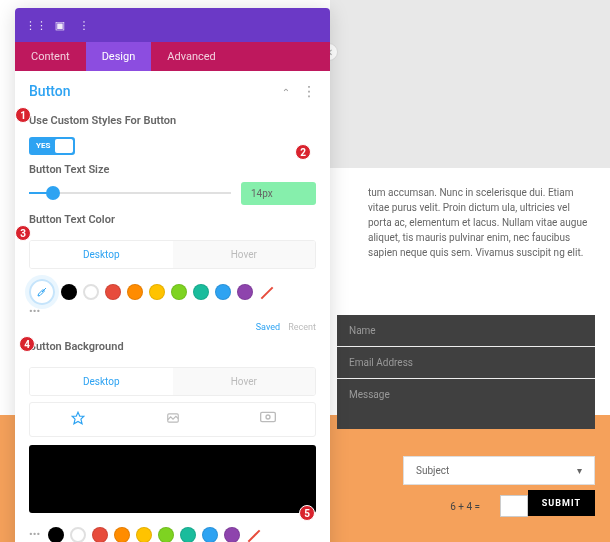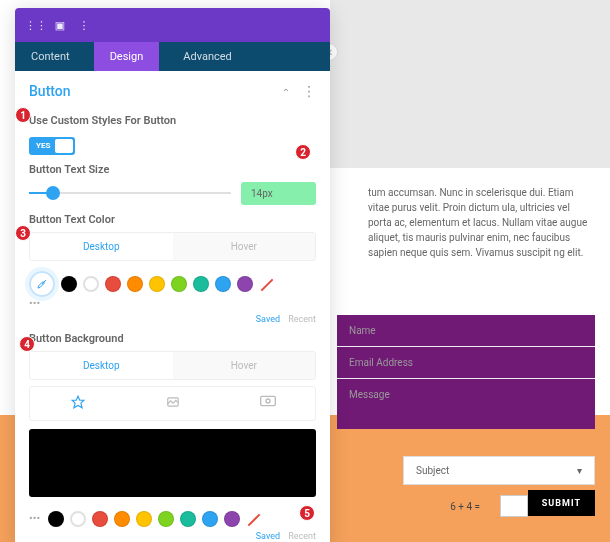--- a/index.html
+++ b/index.html
@@ -2,35 +2,35 @@
 <html><head>
 <meta charset="utf-8">
 <style>
 * { box-sizing: border-box; margin: 0; padding: 0; font-family: -apple-system, BlinkMacSystemFont, "Segoe UI", Roboto, Helvetica, Arial, sans-serif; }
 body { width: 610px; height: 542px; background: #f5f5f5; position: relative; overflow: hidden; }
 
 .bg-page { position: absolute; inset: 0; background: #fff; }
 .bg-hero { position: absolute; top: 0; left: 330px; right: 0; height: 168px; background: #e8e8e8; }
 .bg-text-block { position: absolute; top: 185px; left: 350px; right: 15px; font-size: 10px; color: #666; line-height: 1.5; padding-left: 18px; }
 .bg-orange { position: absolute; top: 415px; left: 0; right: 0; height: 130px; background: #f5a15b; }
-.bg-form { position: absolute; top: 315px; right: 15px; width: 258px; background: #701a75; padding: 0; }
+.bg-form { position: absolute; top: 315px; right: 15px; width: 258px; background: #404040; padding: 0; }
 .bg-form-field { padding: 10px 12px; font-size: 10px; color: #999; border-bottom: 1px solid #eee; }
 .bg-form-field:last-child { border-bottom: none; }
 .bg-subject { position: absolute; top: 456px; right: 15px; width: 192px; background: #fff; padding: 8px 12px; font-size: 10px; color: #666; display: flex; justify-content: space-between; align-items: center; border: 1px solid #ddd; }
 .bg-captcha { position: absolute; top: 495px; right: 82px; display: flex; align-items: center; gap: 20px; font-size: 10px; color: #444; }
 .bg-captcha input { width: 28px; height: 22px; border: 1px solid #ccc; }
 .bg-submit { position: absolute; top: 490px; right: 15px; background: #000; color: #fff; font-size: 9px; font-weight: bold; padding: 8px 14px; letter-spacing: 1px; }
 
 .panel { position: absolute; top: 8px; left: 15px; width: 315px; background: #fff; box-shadow: 0 2px 20px rgba(0,0,0,0.15); border-radius: 4px; overflow: hidden; }
 .panel-header { background: #6b39c6; color: #fff; padding: 10px 14px; display: flex; justify-content: space-between; align-items: center; }
 .panel-title { font-size: 12px; font-weight: 600; }
 .panel-header-actions { display: flex; gap: 10px; align-items: center; }
 .panel-header-icon { width: 14px; height: 14px; opacity: 0.9; cursor: pointer; display: flex; align-items: center; justify-content: center; font-size: 11px; }
 
-.tabs { background: #0c4a6e; display: flex; gap: 8px; }
+.tabs { background: #be185d; display: flex; }
 .tab { padding: 8px 16px; font-size: 11px; color: rgba(255,255,255,0.8); cursor: pointer; }
 .tab.active { background: #8c4de0; color: #fff; }
 
 .section { padding: 10px 14px; }
 .section-header { display: flex; justify-content: space-between; align-items: center; padding: 10px 14px 6px; }
 .section-title { color: #2ea3f2; font-size: 14px; font-weight: 500; }
 .section-chevron { font-size: 10px; color: #999; }
 .section-menu { font-size: 14px; color: #999; margin-left: 8px; }
 
 .field-label { font-size: 11px; color: #666; font-weight: 600; margin: 8px 0 6px; }
@@ -38,21 +38,21 @@
 .toggle-yes { font-size: 8px; color: #fff; font-weight: bold; padding: 0 5px; }
 .toggle-knob { background: #fff; width: 18px; height: 14px; border-radius: 2px; }
 
 .slider-row { display: flex; align-items: center; gap: 10px; margin-top: 6px; }
 .slider { flex: 1; height: 20px; position: relative; }
 .slider-track { position: absolute; top: 9px; left: 0; right: 0; height: 2px; background: #e0e0e0; }
 .slider-fill { position: absolute; top: 9px; left: 0; height: 2px; background: #2ea3f2; }
 .slider-thumb { position: absolute; top: 3px; width: 14px; height: 14px; background: #2ea3f2; border-radius: 50%; transform: translateX(-50%); }
 .slider-value { width: 75px; background: #86efac; padding: 6px 10px; font-size: 10px; color: #666; border-radius: 3px; }
 
-.subtabs { display: flex; margin-top: 6px; border: 1px solid #eee; border-radius: 3px; overflow: hidden; }
+.subtabs { display: flex; margin-top: 14px; border: 1px solid #eee; border-radius: 3px; overflow: hidden; }
 .subtab { flex: 1; text-align: center; padding: 8px; font-size: 10px; cursor: pointer; }
 .subtab.active { color: #2ea3f2; background: #fff; }
 .subtab.inactive { color: #bbb; background: #f9f9f9; }
 
 .color-row { display: flex; align-items: center; gap: 6px; margin-top: 10px; flex-wrap: wrap; }
 .picker-btn { width: 26px; height: 26px; border: 2px solid #e0e0e0; border-radius: 50%; display: flex; align-items: center; justify-content: center; cursor: pointer; }
 .picker-btn.ringed { border-color: #c5e4fb; box-shadow: 0 0 0 4px rgba(46,163,242,0.1); }
 .swatch { width: 16px; height: 16px; border-radius: 50%; cursor: pointer; border: 1px solid rgba(0,0,0,0.1); }
 .swatch.hollow { background: #fff; border: 2px solid #e0e0e0; }
 .slash { width: 16px; height: 16px; position: relative; cursor: pointer; }

